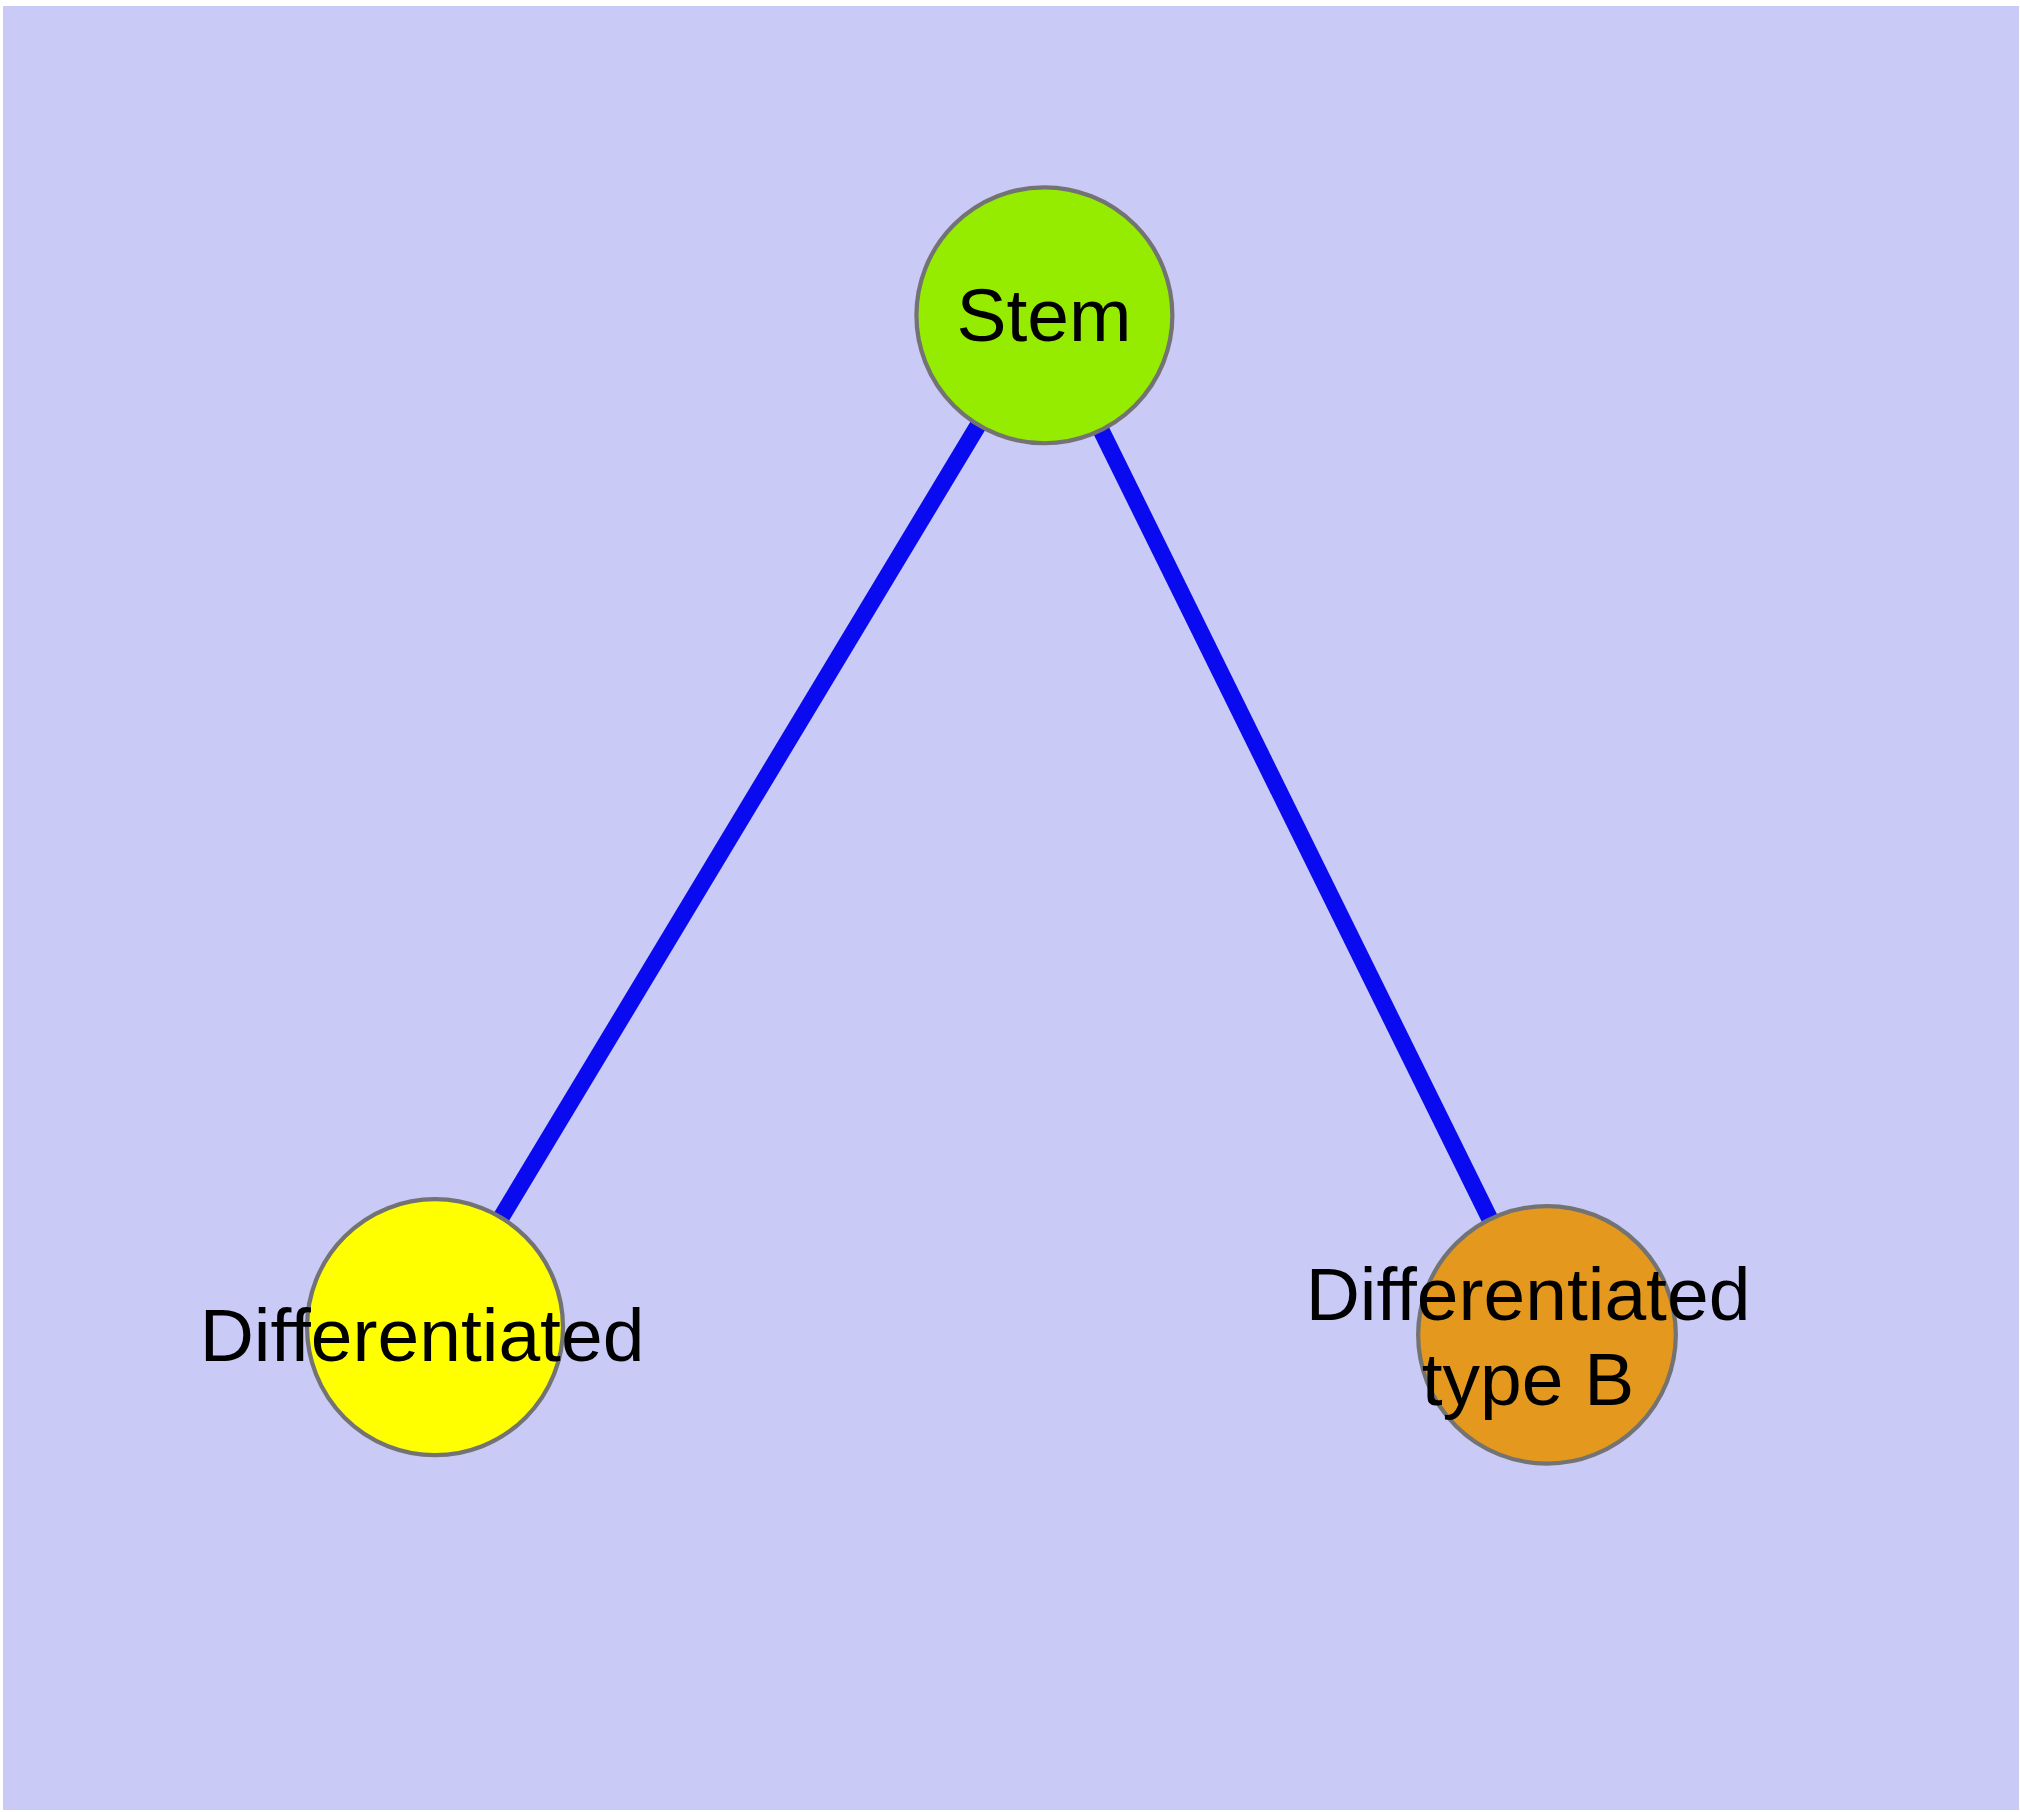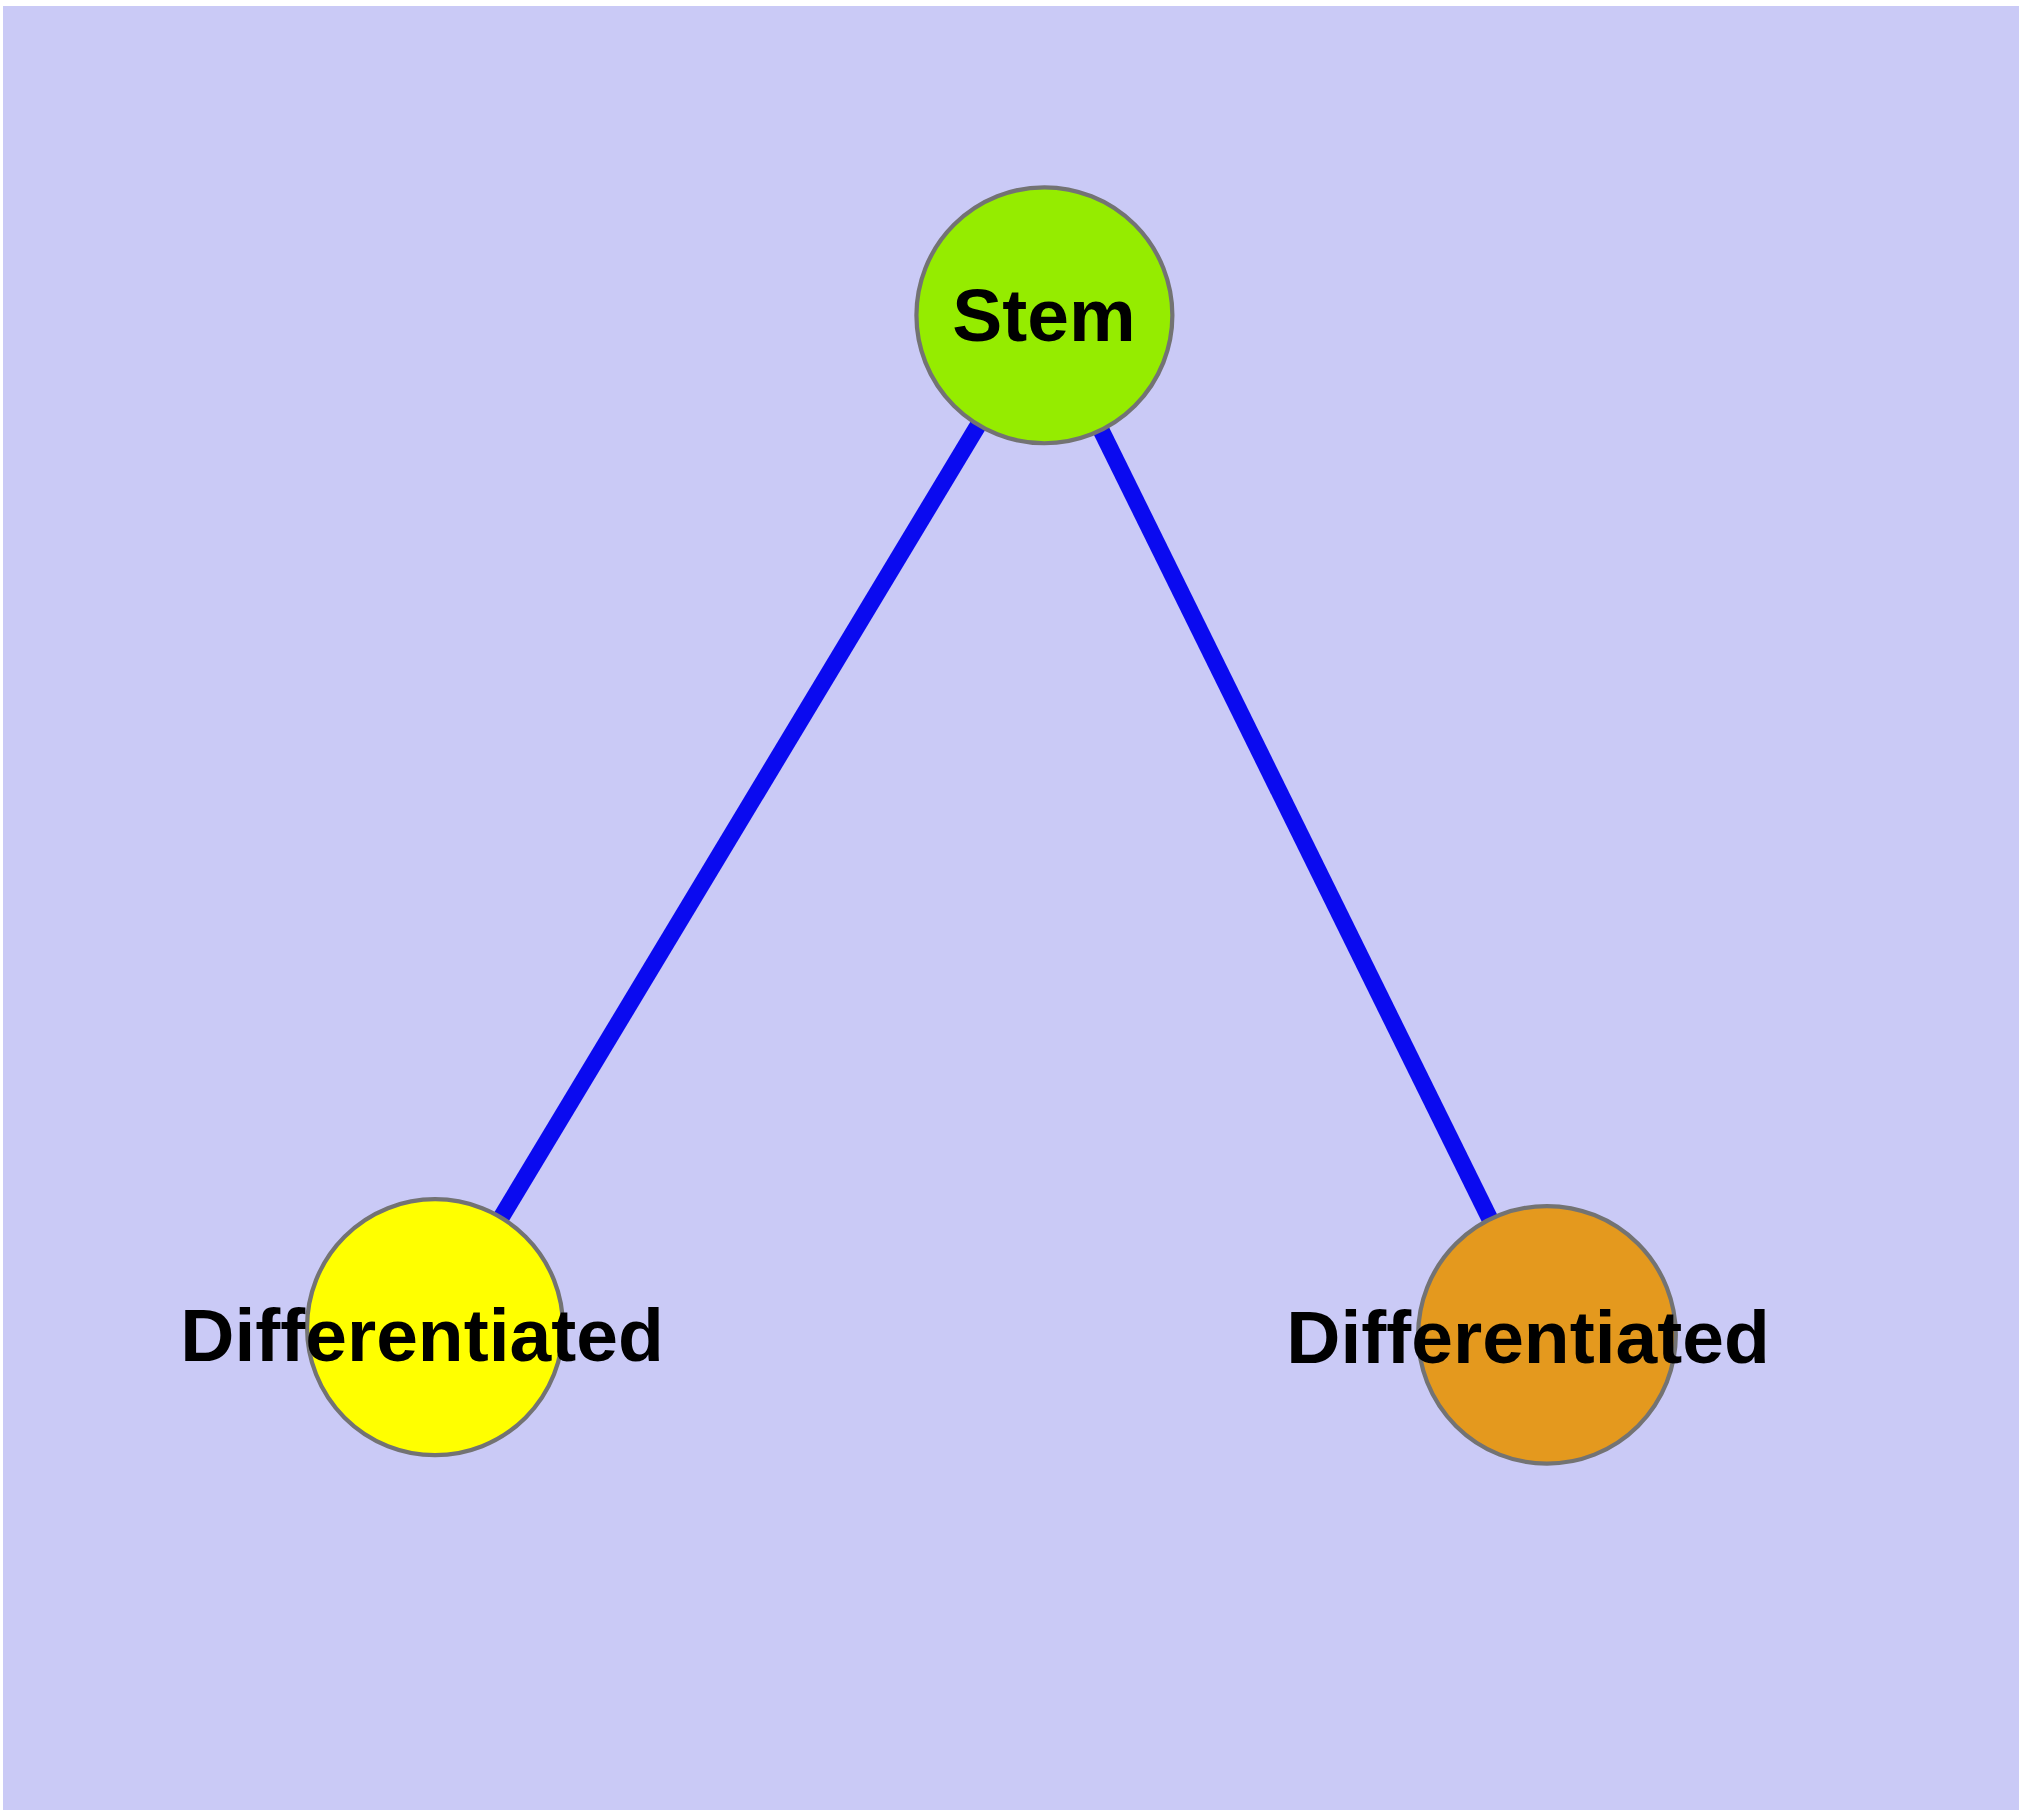--- a/index.html
+++ b/index.html
@@ -37,21 +37,21 @@
     stroke-width: 20px;
   }
   .node-circle {
     stroke-width: 5px;
   }
   .node-label {
     position: absolute;
     transform: translate(-50%, -50%);
     text-align: center;
     white-space: nowrap;
-    font-weight: bold;
+    font-weight: normal;
     font-size: 75px;
     line-height: 85px;
     letter-spacing: 0px;
   }
   .label-line {
     display: block;
   }
 </style>
 </head>
 <body>
@@ -76,16 +76,17 @@
   <div class="node-label" style="left: 1044px; top: 315px; color: rgb(0, 0, 0);">
     <span class="label-line">Stem</span>
   </div>
 
   <div class="node-label" style="left: 422px; top: 1335px; color: rgb(0, 0, 0);">
     <span class="label-line">Differentiated</span>
   </div>
 
   <div class="node-label" style="left: 1528px; top: 1337px; color: rgb(0, 0, 0);">
     <span class="label-line">Differentiated</span>
+    <span class="label-line">type B</span>
   </div>
 
 </div>
 
 
 </body></html>

